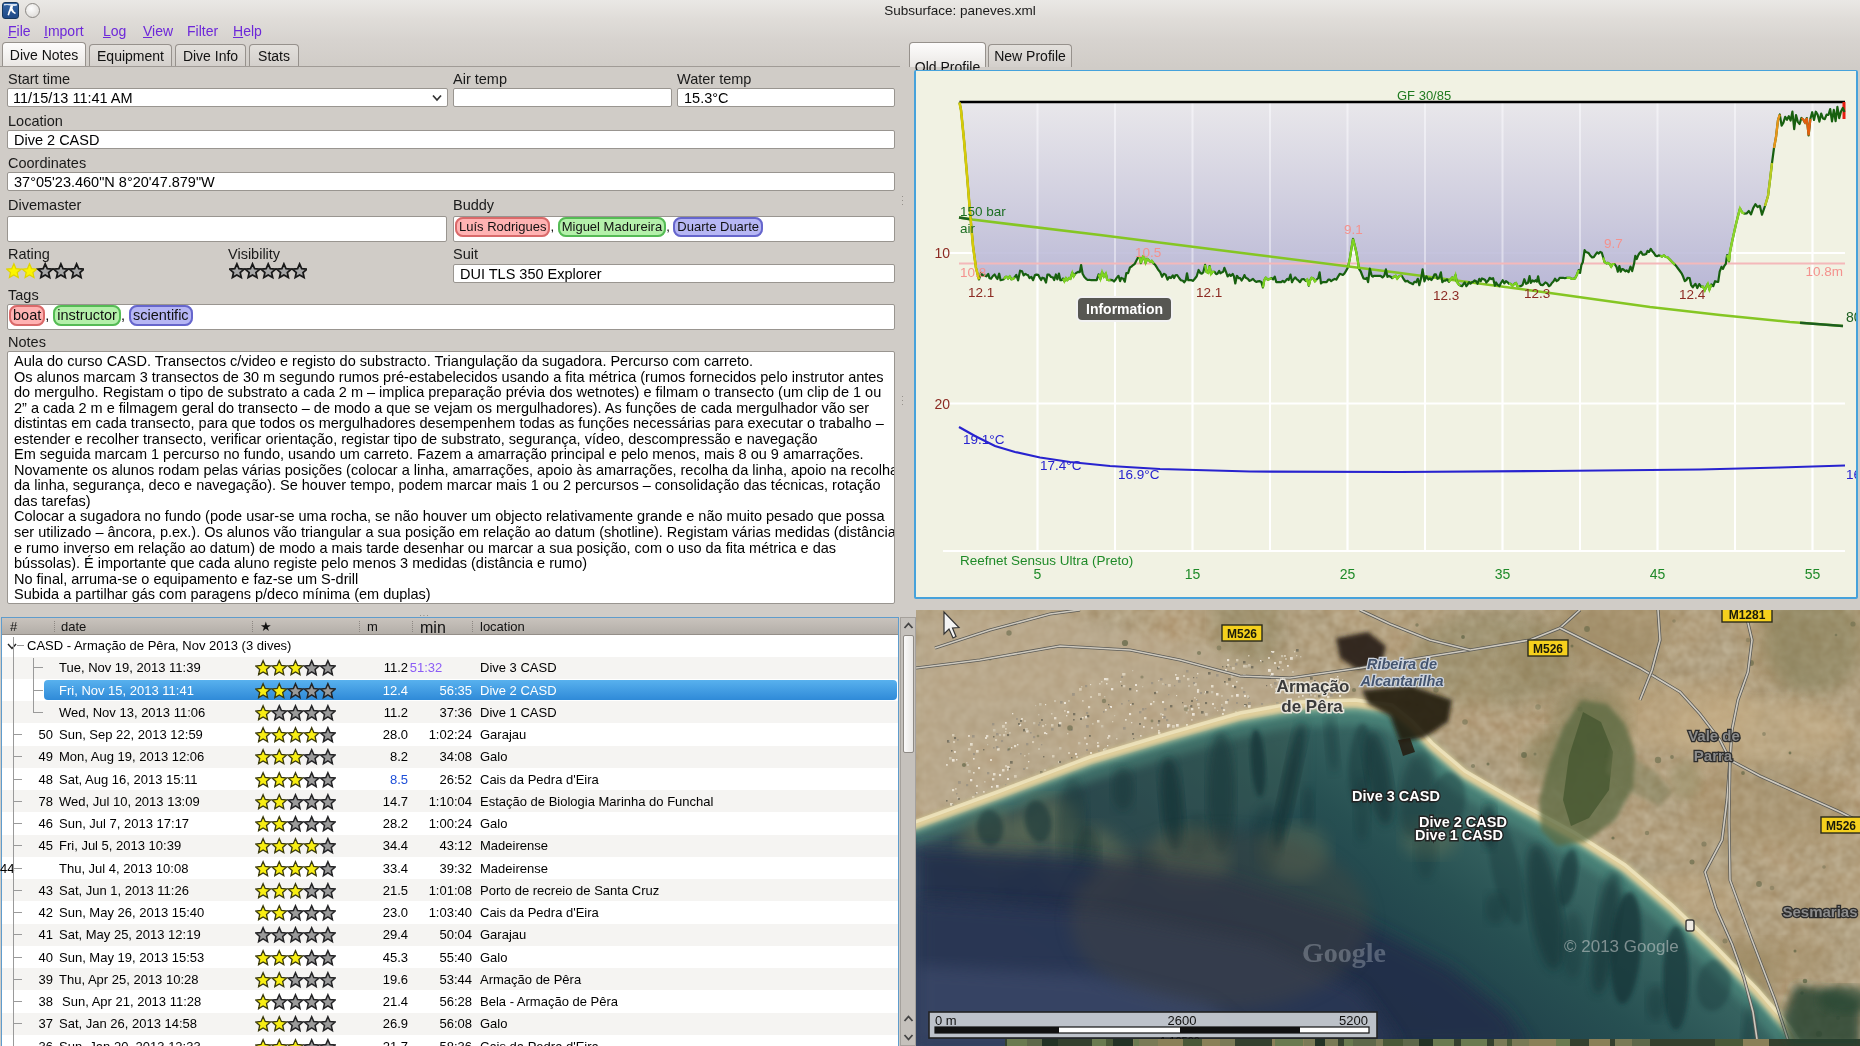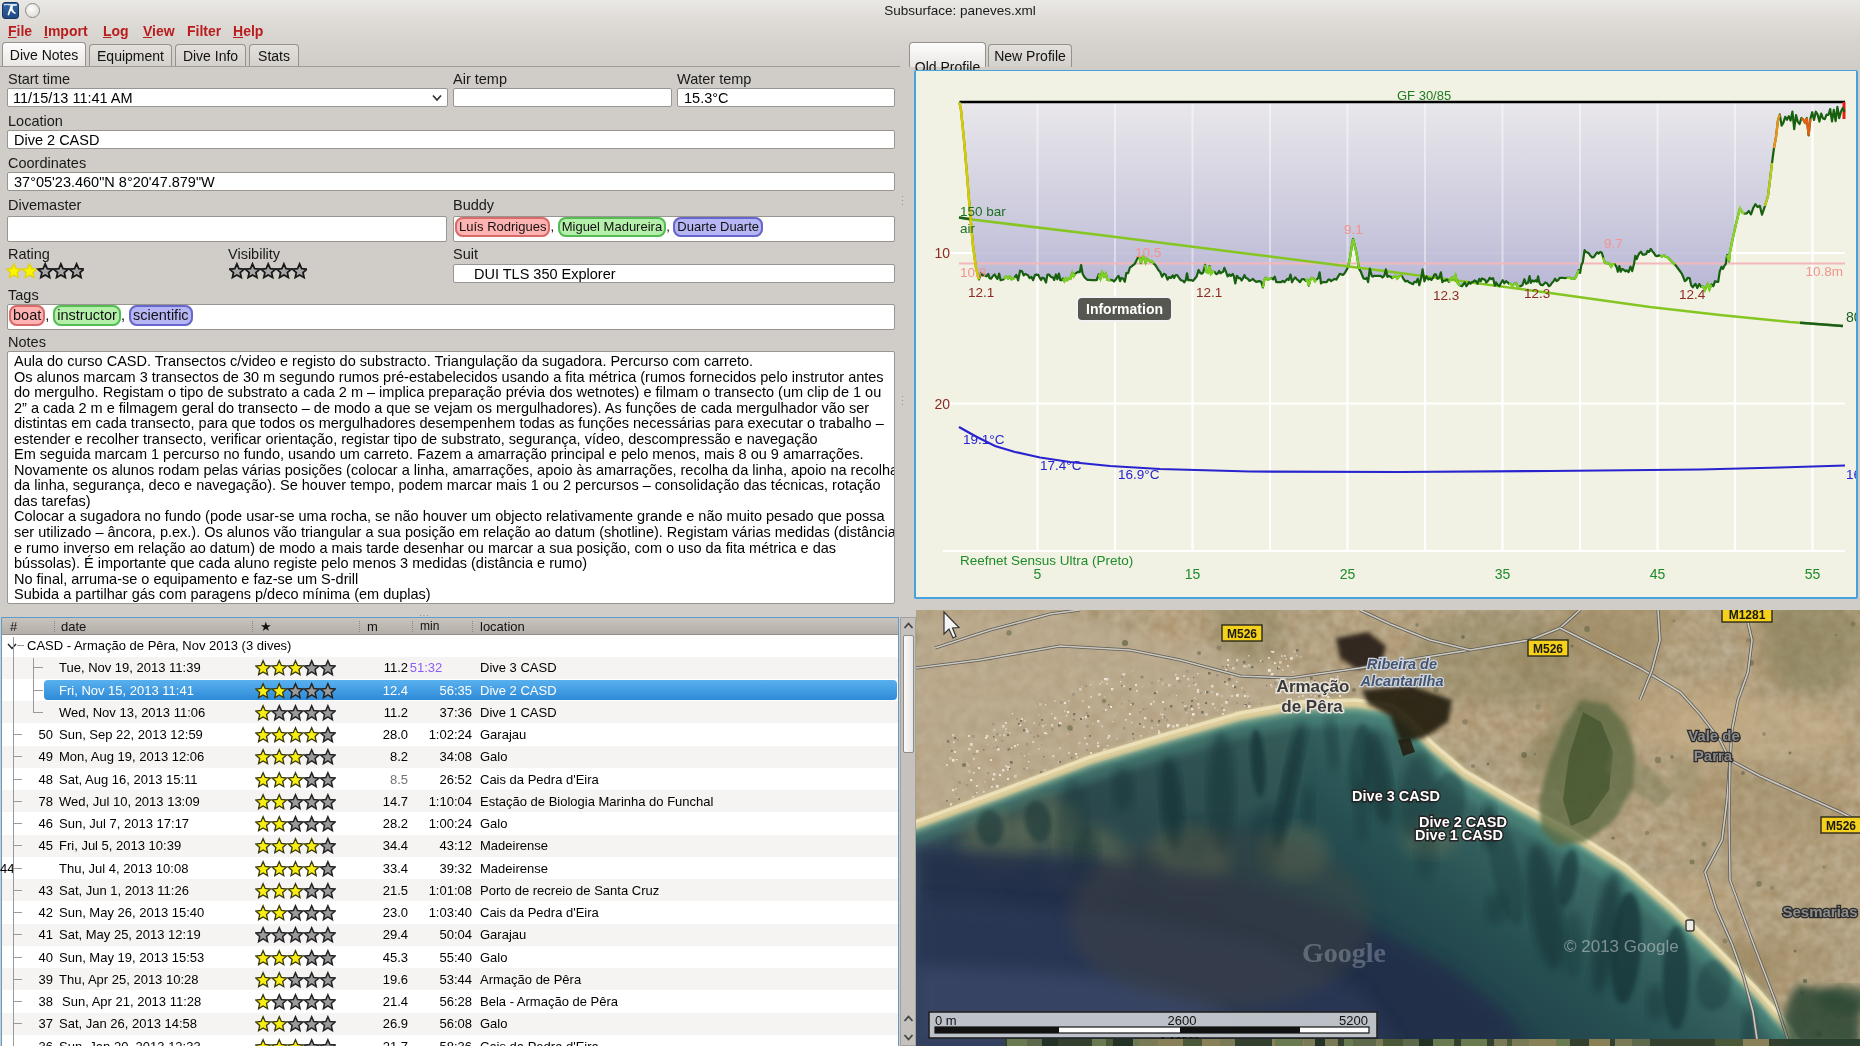--- a/index.html
+++ b/index.html
@@ -6,21 +6,21 @@
   background:linear-gradient(#eae8e5 0px,#e0ddd9 18px,#d7d3cf 40px,#d0ccc7 68px,#d0ccc7 100%); }
 .abs { position:absolute; }
 .lbl { position:absolute; font-size:14.5px; color:#1a1a1a; white-space:nowrap; }
 .field { position:absolute; background:#fff; border:1px solid #999590; border-radius:2px; font-size:14.5px; }
 .tx { position:absolute; font-size:13px; white-space:nowrap; }
 .r { position:absolute; }
 .tab { position:absolute; border:1px solid #96918c; border-bottom:none; border-radius:4px 4px 0 0;
   font-size:14px; text-align:center; color:#111; }
 .tabon { background:linear-gradient(#fdfcfc,#f2f0ee 60%,#e8e5e2); }
 .taboff { background:linear-gradient(#e3e0dc,#d3cfcb); }
-.menu { position:absolute; top:23px; font-size:14px; color:#b91c1c;font-weight:bold; }
+.menu { position:absolute; top:23px; font-size:14px; color:#6d28d9; }
 u { text-decoration:underline; }
 </style></head>
 <body>
 
 <div class="abs" style="left:2px;top:2px;width:17px;height:17px;border-radius:3px;background:linear-gradient(#3465a4,#204a87);border:1px solid #16375c">
  <svg width="15" height="15" viewBox="0 0 15 15">
       <path d="M8,2 l2,1 -0.5,2.5 1.5,3 2,1.5 -1,1 -2.5,-1.5 -1.5,-2 -1,2 -1,3 -1.5,-0.5 1,-3.5 1,-2.5 0.5,-2 z" fill="#fff"></path>
       <path d="M1,2.5 Q4,1.5 7,2.5 T14,2.5 L14,1 1,1 Z" fill="#e8f0f8" opacity="0.9"></path>
     </svg>
 </div>
@@ -72,41 +72,41 @@
     <path d="M54.9,1.8 L57.0,6.6 L62.2,7.1 L58.3,10.5 L59.4,15.5 L54.9,12.9 L50.5,15.5 L51.6,10.5 L47.7,7.1 L52.9,6.6 Z" fill="#a8a8a8" stroke="#181818" stroke-width="1.7"></path>
     <path d="M70.6,1.8 L72.7,6.6 L77.9,7.1 L74.0,10.5 L75.1,15.5 L70.6,12.9 L66.2,15.5 L67.3,10.5 L63.4,7.1 L68.6,6.6 Z" fill="#a8a8a8" stroke="#181818" stroke-width="1.7"></path>
   </svg>
 <svg style="position:absolute;left:229px;top:261.5px" width="78" height="18" viewBox="0 0 78 18">
     <path d="M7.9,1.8 L9.9,6.6 L15.1,7.1 L11.2,10.5 L12.3,15.5 L7.8,12.9 L3.4,15.5 L4.5,10.5 L0.6,7.1 L5.8,6.6 Z" fill="#a8a8a8" stroke="#181818" stroke-width="1.7"></path>
     <path d="M23.5,1.8 L25.6,6.6 L30.8,7.1 L26.9,10.5 L28.0,15.5 L23.5,12.9 L19.1,15.5 L20.2,10.5 L16.3,7.1 L21.5,6.6 Z" fill="#a8a8a8" stroke="#181818" stroke-width="1.7"></path>
     <path d="M39.2,1.8 L41.3,6.6 L46.5,7.1 L42.6,10.5 L43.7,15.5 L39.2,12.9 L34.8,15.5 L35.9,10.5 L32.0,7.1 L37.2,6.6 Z" fill="#a8a8a8" stroke="#181818" stroke-width="1.7"></path>
     <path d="M54.9,1.8 L57.0,6.6 L62.2,7.1 L58.3,10.5 L59.4,15.5 L54.9,12.9 L50.5,15.5 L51.6,10.5 L47.7,7.1 L52.9,6.6 Z" fill="#a8a8a8" stroke="#181818" stroke-width="1.7"></path>
     <path d="M70.6,1.8 L72.7,6.6 L77.9,7.1 L74.0,10.5 L75.1,15.5 L70.6,12.9 L66.2,15.5 L67.3,10.5 L63.4,7.1 L68.6,6.6 Z" fill="#a8a8a8" stroke="#181818" stroke-width="1.7"></path>
   </svg>
-<div class="field" style="left:453px;top:264px;width:442px;height:19px;padding:1px 20px">DUI TLS 350 Explorer</div>
+<div class="field" style="left:453px;top:264px;width:442px;height:19px;padding:1px 6px">DUI TLS 350 Explorer</div>
 
 <div class="lbl" style="left:8px;top:287px">Tags</div>
 <div class="field" style="left:7px;top:304px;width:888px;height:26px;padding:2px 1px;white-space:nowrap"><span style="background:#ffb2b2;border:2px solid #d96a6a;border-radius:8px;padding:0px 2px 1px 2px;color:#111">boat</span>, <span style="background:#b4f0aa;border:2px solid #55bb55;border-radius:8px;padding:0px 2px 1px 2px;color:#111">instructor</span>, <span style="background:#b6b6f4;border:2px solid #6666cc;border-radius:8px;padding:0px 2px 1px 2px;color:#111">scientific</span></div>
 
 <div class="lbl" style="left:8px;top:334px">Notes</div>
 <div class="field" style="left:7px;top:351px;width:888px;height:253px;padding:2px 6px;line-height:15.55px;overflow:hidden;white-space:nowrap">Aula do curso CASD. Transectos c/video e registo do substracto. Triangulação da sugadora. Percurso com carreto.<br>Os alunos marcam 3 transectos de 30 m segundo rumos pré-estabelecidos usando a fita métrica (rumos fornecidos pelo instrutor antes<br>do mergulho. Registam o tipo de substrato a cada 2 m – implica preparação prévia dos wetnotes) e filmam o transecto (um clip de 1 ou<br>2” a cada 2 m e filmagem geral do transecto – de modo a que se vejam os mergulhadores). As funções de cada mergulhador vão ser<br>distintas em cada transecto, para que todos os mergulhadores desempenhem todas as funções necessárias para executar o trabalho –<br>estender e recolher transecto, verificar orientação, registar tipo de substrato, segurança, vídeo, descompressão e navegação<br>Em seguida marcam 1 percurso no fundo, usando um carreto. Fazem a amarração principal e pelo menos, mais 8 ou 9 amarrações.<br>Novamente os alunos rodam pelas várias posições (colocar a linha, amarrações, apoio às amarrações, recolha da linha, apoio na recolha<br>da linha, segurança, deco e navegação). Se houver tempo, podem marcar mais 1 ou 2 percursos – consolidação das técnicas, rotação<br>das tarefas)<br>Colocar a sugadora no fundo (pode usar-se uma rocha, se não houver um objecto relativamente grande e não muito pesado que possa<br>ser utilizado – âncora, p.ex.). Os alunos vão triangular a sua posição em relação ao datum (shotline). Registam várias medidas (distância<br>e rumo inverso em relação ao datum) de modo a mais tarde desenhar ou marcar a sua posição, com o uso da fita métrica e das<br>bússolas). É importante que cada aluno registe pelo menos 3 medidas (distância e rumo)<br>No final, arruma-se o equipamento e faz-se um S-drill<br>Subida a partilhar gás com paragens p/deco mínima (em duplas)</div>
 
 <div class="abs" style="left:419px;top:610px;width:14px;height:3px;color:#8a8680;font-size:9px;letter-spacing:1px">∙∙∙</div>
 <div class="abs" style="left:1203px;top:606px;width:14px;height:3px;color:#8a8680;font-size:9px;letter-spacing:1px">∙∙∙</div>
 <div class="abs" style="left:954px;top:606px;width:14px;height:3px;color:#8a8680;font-size:9px;letter-spacing:1px">∙∙∙</div>
 <div class="abs" style="left:901px;top:194px;color:#8a8680;font-size:9px;line-height:4px">∙<br>∙<br>∙</div>
 <div class="abs" style="left:901px;top:394px;color:#8a8680;font-size:9px;line-height:4px">∙<br>∙<br>∙</div>
 
 <div class="abs" style="left:1px;top:617px;width:898px;height:429px;border:1px solid #5f9ccc;background:#fff;overflow:hidden">
  <div class="abs" style="left:0;top:0;width:898px;height:16.5px;background:linear-gradient(#c9c3bd,#b3aea8);border-bottom:1px solid #948e88">
       <div style="position:absolute;left:8px;top:1px;font-size:13px;color:#111">#</div>
       <div style="position:absolute;left:59px;top:1px;font-size:13px;color:#111">date</div>
       <div style="position:absolute;left:258px;top:1px;font-size:13px;color:#111">★</div>
       <div style="position:absolute;left:365px;top:1px;font-size:13px;color:#111">m</div>
-      <div style="position:absolute;left:418px;top:1px;font-size:12px;color:#111">min</div>
+      <div style="position:absolute;left:418px;top:1px;font-size:16px;color:#111">min</div>
       <div style="position:absolute;left:478px;top:1px;font-size:13px;color:#111">location</div>
       <div style="position:absolute;left:52px;top:3px;width:1px;height:11px;border-left:1px dotted #8d8782"></div>
       <div style="position:absolute;left:250px;top:3px;width:1px;height:11px;border-left:1px dotted #8d8782"></div>
       <div style="position:absolute;left:357px;top:3px;width:1px;height:11px;border-left:1px dotted #8d8782"></div>
       <div style="position:absolute;left:410px;top:3px;width:1px;height:11px;border-left:1px dotted #8d8782"></div>
       <div style="position:absolute;left:470px;top:3px;width:1px;height:11px;border-left:1px dotted #8d8782"></div>
     </div>
 </div>
 <div class="r" style="left:2px;top:634.5px;width:896px;height:22.25px;background:#ffffff"></div>
 <div class="tx" style="left:27px;top:638.0px">CASD - Armação de Pêra, Nov 2013 (3 dives)</div>
@@ -186,21 +186,21 @@
 <div class="tx" style="left:0;top:771.5px;width:53px;text-align:right;color:#000000">48</div>
 <div style="position:absolute;left:12.5px;top:778.5px;width:9px;height:1px;background:#9a9a9a"></div>
 <div class="tx" style="left:59px;top:771.5px;color:#000000">Sat, Aug 16, 2013 15:11</div>
 <svg style="position:absolute;left:255px;top:770.5px" width="81" height="18" viewBox="0 0 81 18">
     <path d="M8.1,1.7 L10.2,6.5 L15.4,7.0 L11.5,10.5 L12.6,15.6 L8.1,12.9 L3.6,15.6 L4.7,10.5 L0.8,7.0 L6.0,6.5 Z" fill="#f8ee12" stroke="#3a3a0c" stroke-width="1.3"></path>
     <path d="M24.3,1.7 L26.4,6.5 L31.6,7.0 L27.7,10.5 L28.8,15.6 L24.3,12.9 L19.8,15.6 L20.9,10.5 L17.0,7.0 L22.2,6.5 Z" fill="#f8ee12" stroke="#3a3a0c" stroke-width="1.3"></path>
     <path d="M40.5,1.7 L42.6,6.5 L47.8,7.0 L43.9,10.5 L45.0,15.6 L40.5,12.9 L36.0,15.6 L37.1,10.5 L33.2,7.0 L38.4,6.5 Z" fill="#f8ee12" stroke="#3a3a0c" stroke-width="1.3"></path>
     <path d="M56.7,1.7 L58.8,6.5 L64.0,7.0 L60.1,10.5 L61.2,15.6 L56.7,12.9 L52.2,15.6 L53.3,10.5 L49.4,7.0 L54.6,6.5 Z" fill="#9a9a9a" stroke="#232325" stroke-width="1.5"></path>
     <path d="M72.9,1.7 L75.0,6.5 L80.2,7.0 L76.3,10.5 L77.4,15.6 L72.9,12.9 L68.4,15.6 L69.5,10.5 L65.6,7.0 L70.8,6.5 Z" fill="#9a9a9a" stroke="#232325" stroke-width="1.5"></path>
   </svg>
-<div class="tx" style="left:330px;top:771.5px;width:78px;text-align:right;color:#737373">8.5</div>
+<div class="tx" style="left:330px;top:771.5px;width:78px;text-align:right;color:#1d4ed8">8.5</div>
 <div class="tx" style="left:380px;top:771.5px;width:92px;text-align:right;color:#000000">26:52</div>
 <div class="tx" style="left:480px;top:771.5px;color:#000000">Cais da Pedra d'Eira</div>
 <div class="r" style="left:2px;top:790.2px;width:896px;height:22.25px;background:#f5f4f2"></div>
 <div class="tx" style="left:0;top:793.8px;width:53px;text-align:right;color:#000000">78</div>
 <div style="position:absolute;left:12.5px;top:800.8px;width:9px;height:1px;background:#9a9a9a"></div>
 <div class="tx" style="left:59px;top:793.8px;color:#000000">Wed, Jul 10, 2013 13:09</div>
 <svg style="position:absolute;left:255px;top:792.75px" width="81" height="18" viewBox="0 0 81 18">
     <path d="M8.1,1.7 L10.2,6.5 L15.4,7.0 L11.5,10.5 L12.6,15.6 L8.1,12.9 L3.6,15.6 L4.7,10.5 L0.8,7.0 L6.0,6.5 Z" fill="#f8ee12" stroke="#3a3a0c" stroke-width="1.3"></path>
     <path d="M24.3,1.7 L26.4,6.5 L31.6,7.0 L27.7,10.5 L28.8,15.6 L24.3,12.9 L19.8,15.6 L20.9,10.5 L17.0,7.0 L22.2,6.5 Z" fill="#f8ee12" stroke="#3a3a0c" stroke-width="1.3"></path>
     <path d="M40.5,1.7 L42.6,6.5 L47.8,7.0 L43.9,10.5 L45.0,15.6 L40.5,12.9 L36.0,15.6 L37.1,10.5 L33.2,7.0 L38.4,6.5 Z" fill="#9a9a9a" stroke="#232325" stroke-width="1.5"></path>

